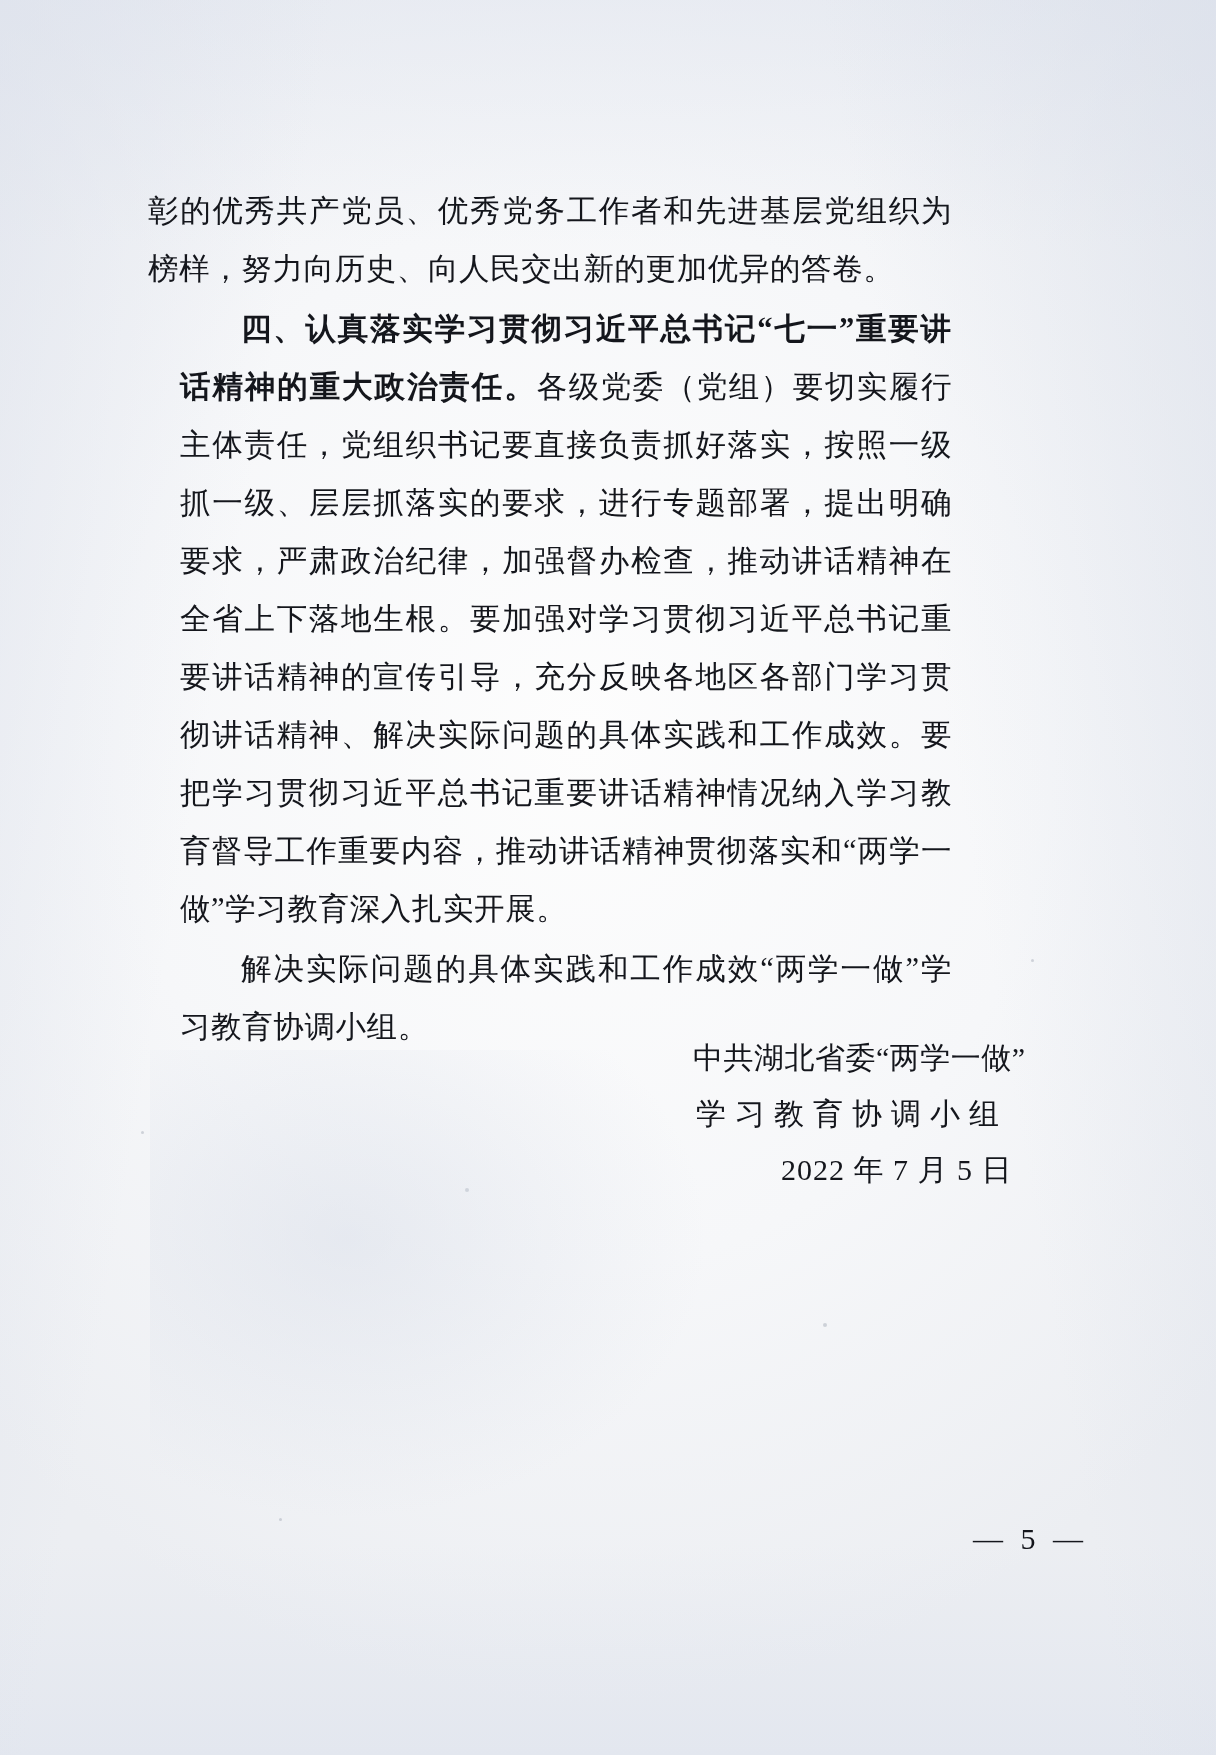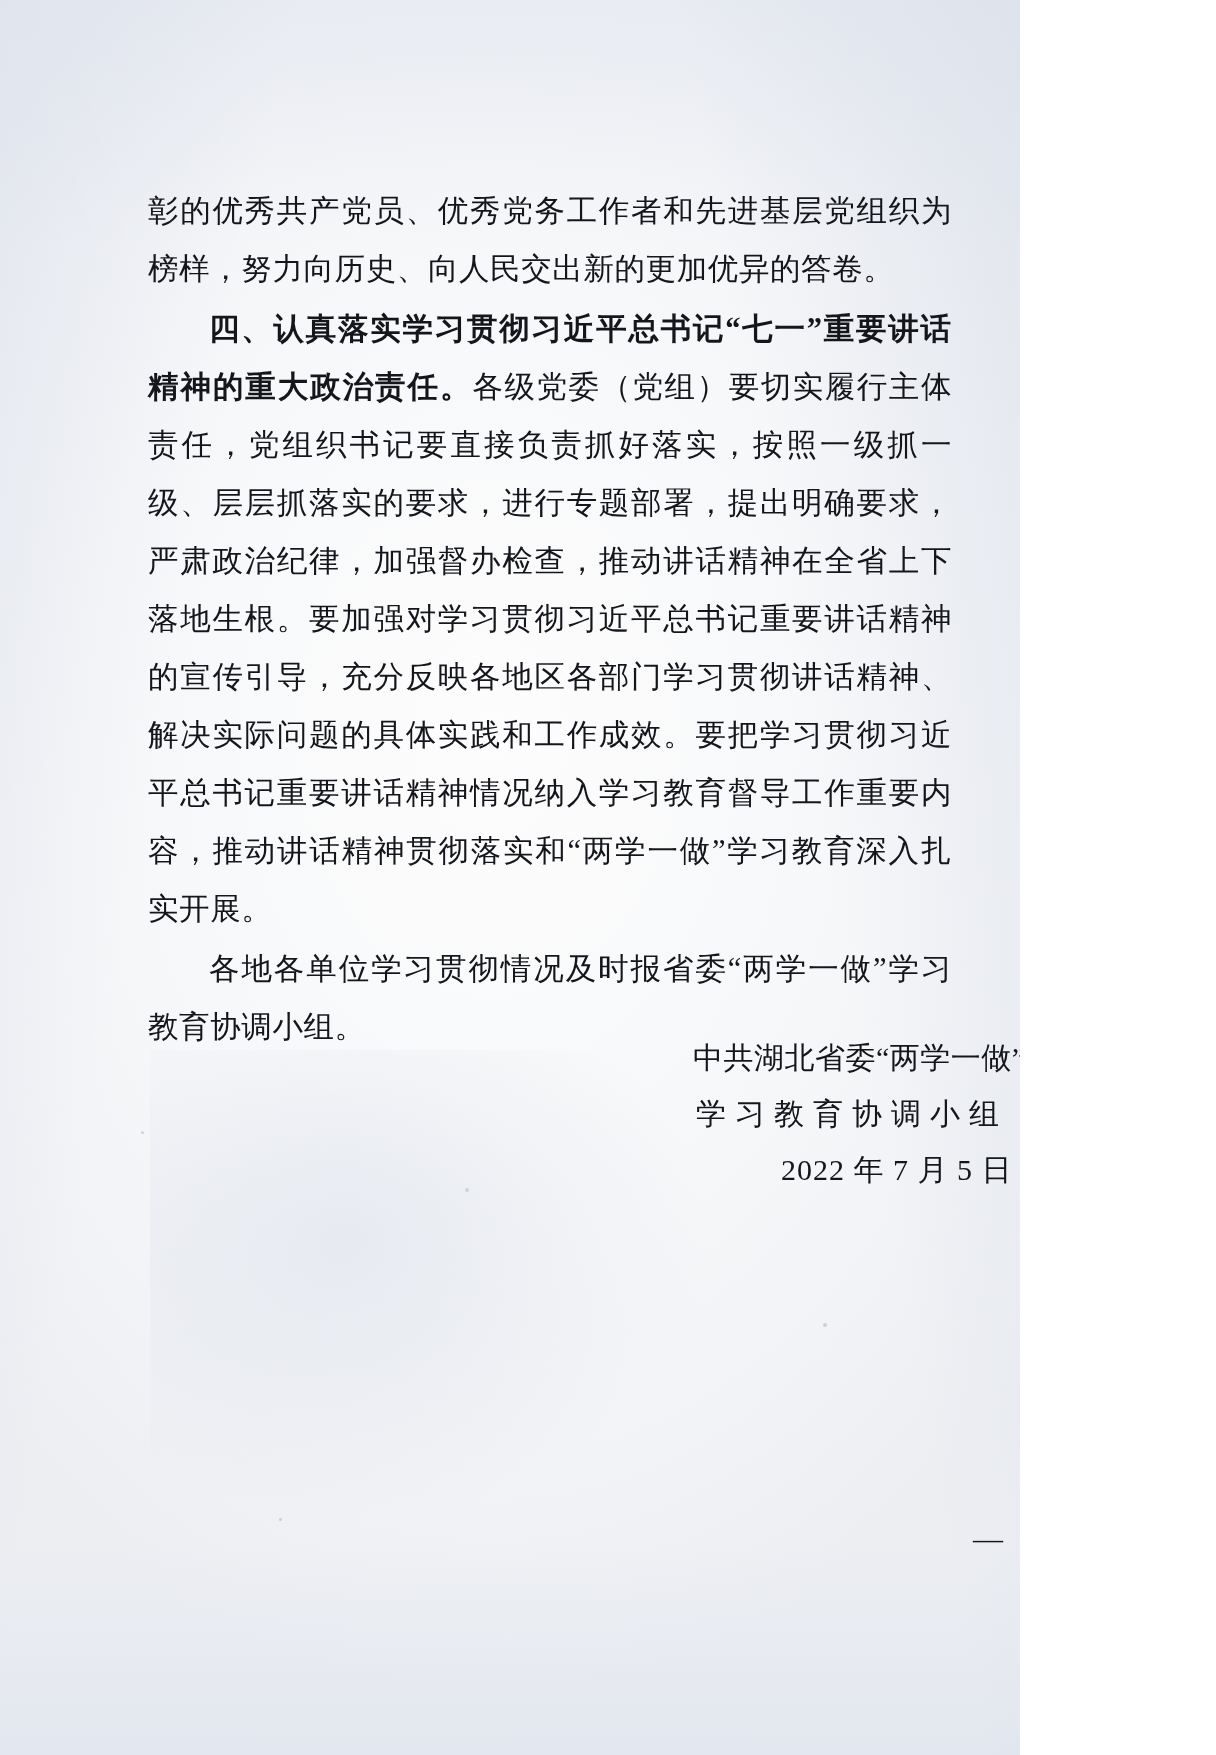--- a/index.html
+++ b/index.html
@@ -2,21 +2,21 @@
 <html><head>
 <meta charset="utf-8">
 <style>
   html, body {
     margin: 0;
     padding: 0;
     background: #ffffff;
   }
   .page {
     position: relative;
-    width: 1020px;
+    width: 1216px;
     height: 1755px;
     overflow: hidden;
     background:
       radial-gradient(ellipse 70% 55% at 48% 42%, #fdfdfd 0%, #f6f7f9 55%, #eceef2 100%);
     font-family: "Liberation Serif", "DejaVu Serif", serif;
     color: #14161c;
   }
   
   .page:before {
     content: "";
@@ -53,20 +53,21 @@
     letter-spacing: 0.6px;
     text-align: justify;
     text-justify: inter-ideograph;
     margin: 0 0 0 0;
   }
   .para.indent {
     text-indent: 61px;
   }
   .para + .para {
     margin-top: 2px;
+    margin-left: 32px;
   }
   .bold-head {
     font-weight: bold;
     letter-spacing: 1px;
   }
 
   .signature {
     position: absolute;
     left: 545px;
     top: 848px;
@@ -105,21 +106,21 @@
 
     <p class="para">
       <span>彰的优秀共产党员、优秀党务工作者和先进基层党组织为榜样，努力向历史、向人民交出新的更加优异的答卷。</span>
     </p>
 
     <p class="para indent">
       <span class="bold-head">四、认真落实学习贯彻习近平总书记“七一”重要讲话精神的重大政治责任。</span><span>各级党委（党组）要切实履行主体责任，党组织书记要直接负责抓好落实，按照一级抓一级、层层抓落实的要求，进行专题部署，提出明确要求，严肃政治纪律，加强督办检查，推动讲话精神在全省上下落地生根。要加强对学习贯彻习近平总书记重要讲话精神的宣传引导，充分反映各地区各部门学习贯彻讲话精神、解决实际问题的具体实践和工作成效。要把学习贯彻习近平总书记重要讲话精神情况纳入学习教育督导工作重要内容，推动讲话精神贯彻落实和“两学一做”学习教育深入扎实开展。</span>
     </p>
 
     <p class="para indent">
-      <span>各地各单位学习贯彻情况及时报省委“两学一做”学习教育协调小组。</span>
+      <span>解决实际问题的具体实践和工作成效“两学一做”学习教育协调小组。</span>
     </p>
 
     <div class="signature">
       <div class="sig-line-1">中共湖北省委“两学一做”</div>
       <div class="sig-line-2">学习教育协调小组</div>
       <div class="sig-date">2022 年 7 月 5 日</div>
     </div>
 
     <div class="page-number">— 5 —</div>
 

